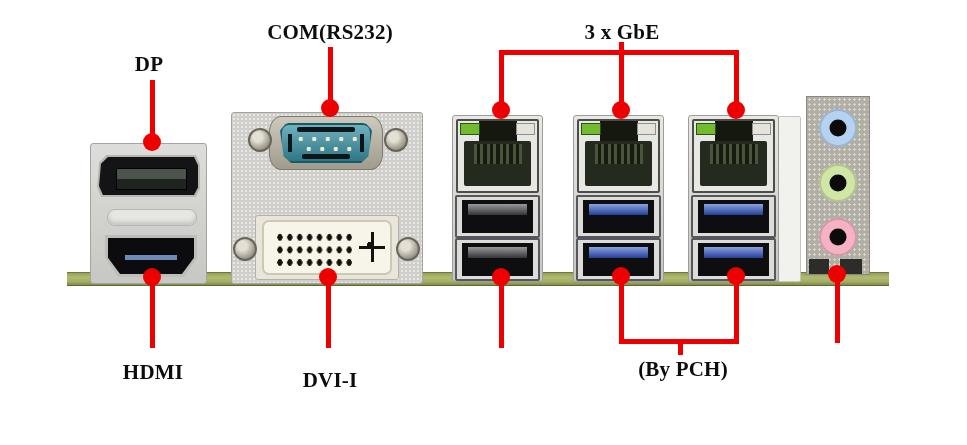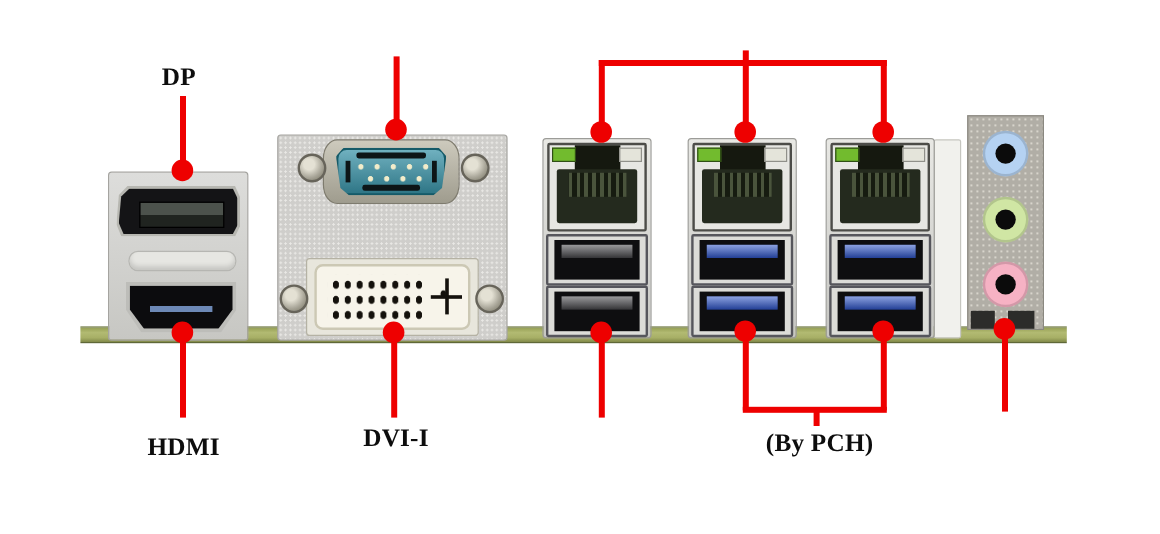--- a/index.html
+++ b/index.html
@@ -263,23 +263,25 @@
   <div class="cdot" style="left:736px;top:276px;"></div>
   <div class="red cv" style="left:619px;top:276px;height:66px;"></div>
   <div class="red cv" style="left:734px;top:276px;height:66px;"></div>
   <div class="red ch" style="left:619px;top:339px;width:120px;"></div>
   <div class="red cv" style="left:678px;top:342px;height:13px;"></div>
 
   <div class="cdot" style="left:837px;top:274px;"></div>
   <div class="red cv" style="left:835px;top:274px;height:69px;"></div>
 
   <div class="lbl" style="left:149px;top:51px;">DP</div>
+  <div class="lbl" style="left:330px;top:19px;">COM(RS232)</div>
+  <div class="lbl" style="left:622px;top:19px;">3 x GbE</div>
   <div class="lbl" style="left:153px;top:359px;">HDMI</div>
 
-  <div class="lbl" style="left:330px;top:352px;">
+  <div class="lbl" style="left:330px;top:367px;">
     <span class="lbl-line">DVI-I</span>
   </div>
 
 
   <div class="lbl" style="left:683px;top:356px;">
     <span class="lbl-line">(By PCH)</span>
   </div>
 
 
 </div>

